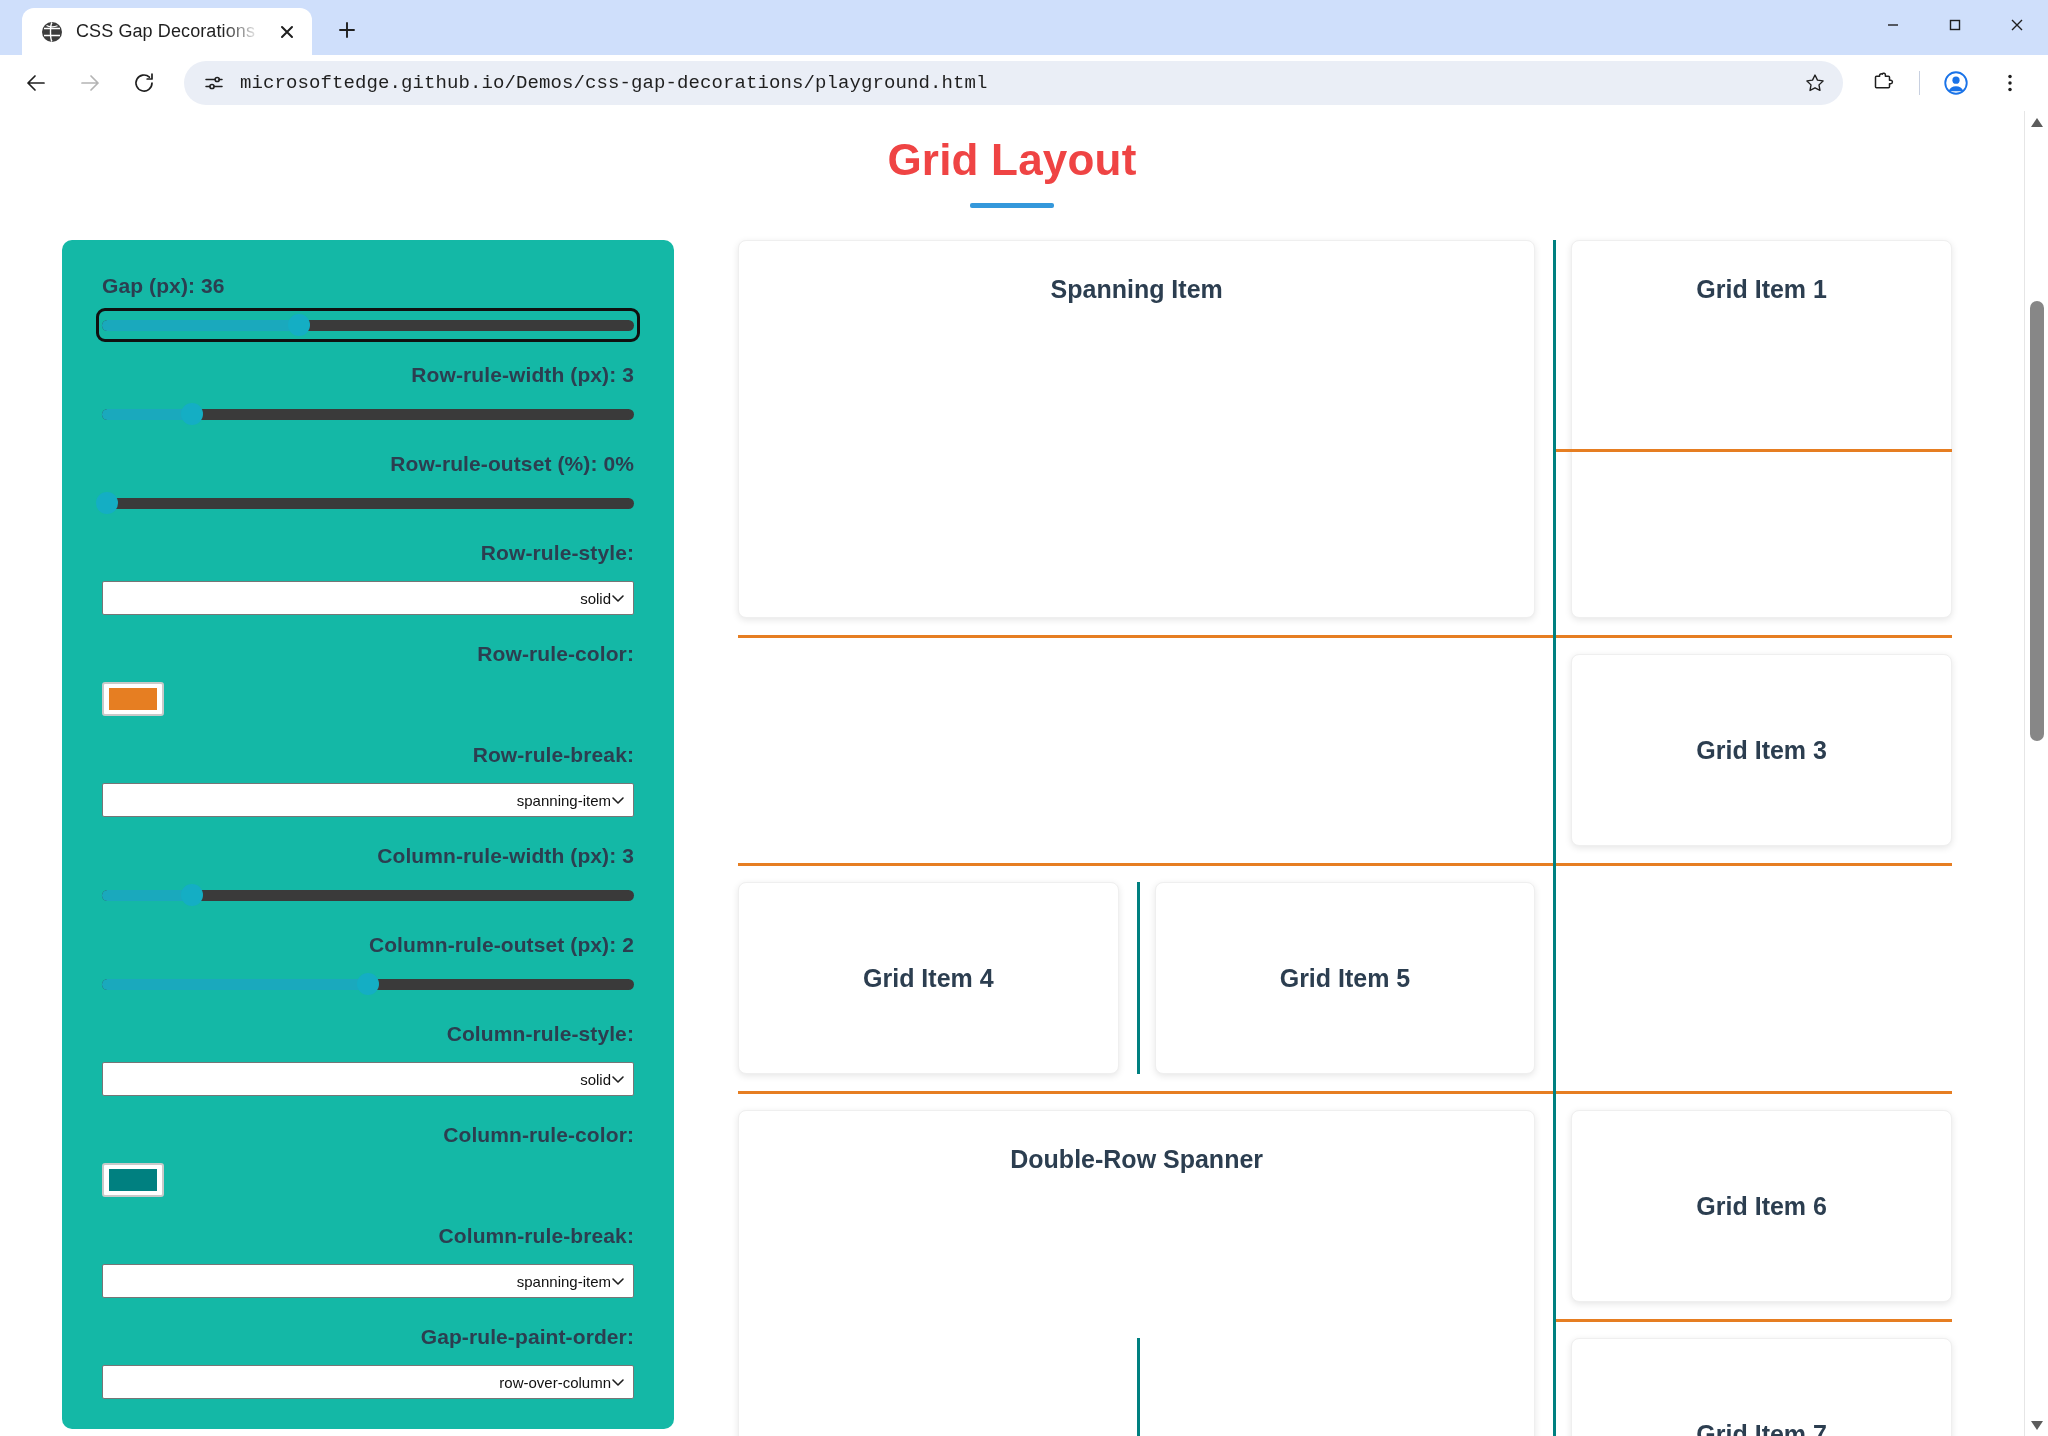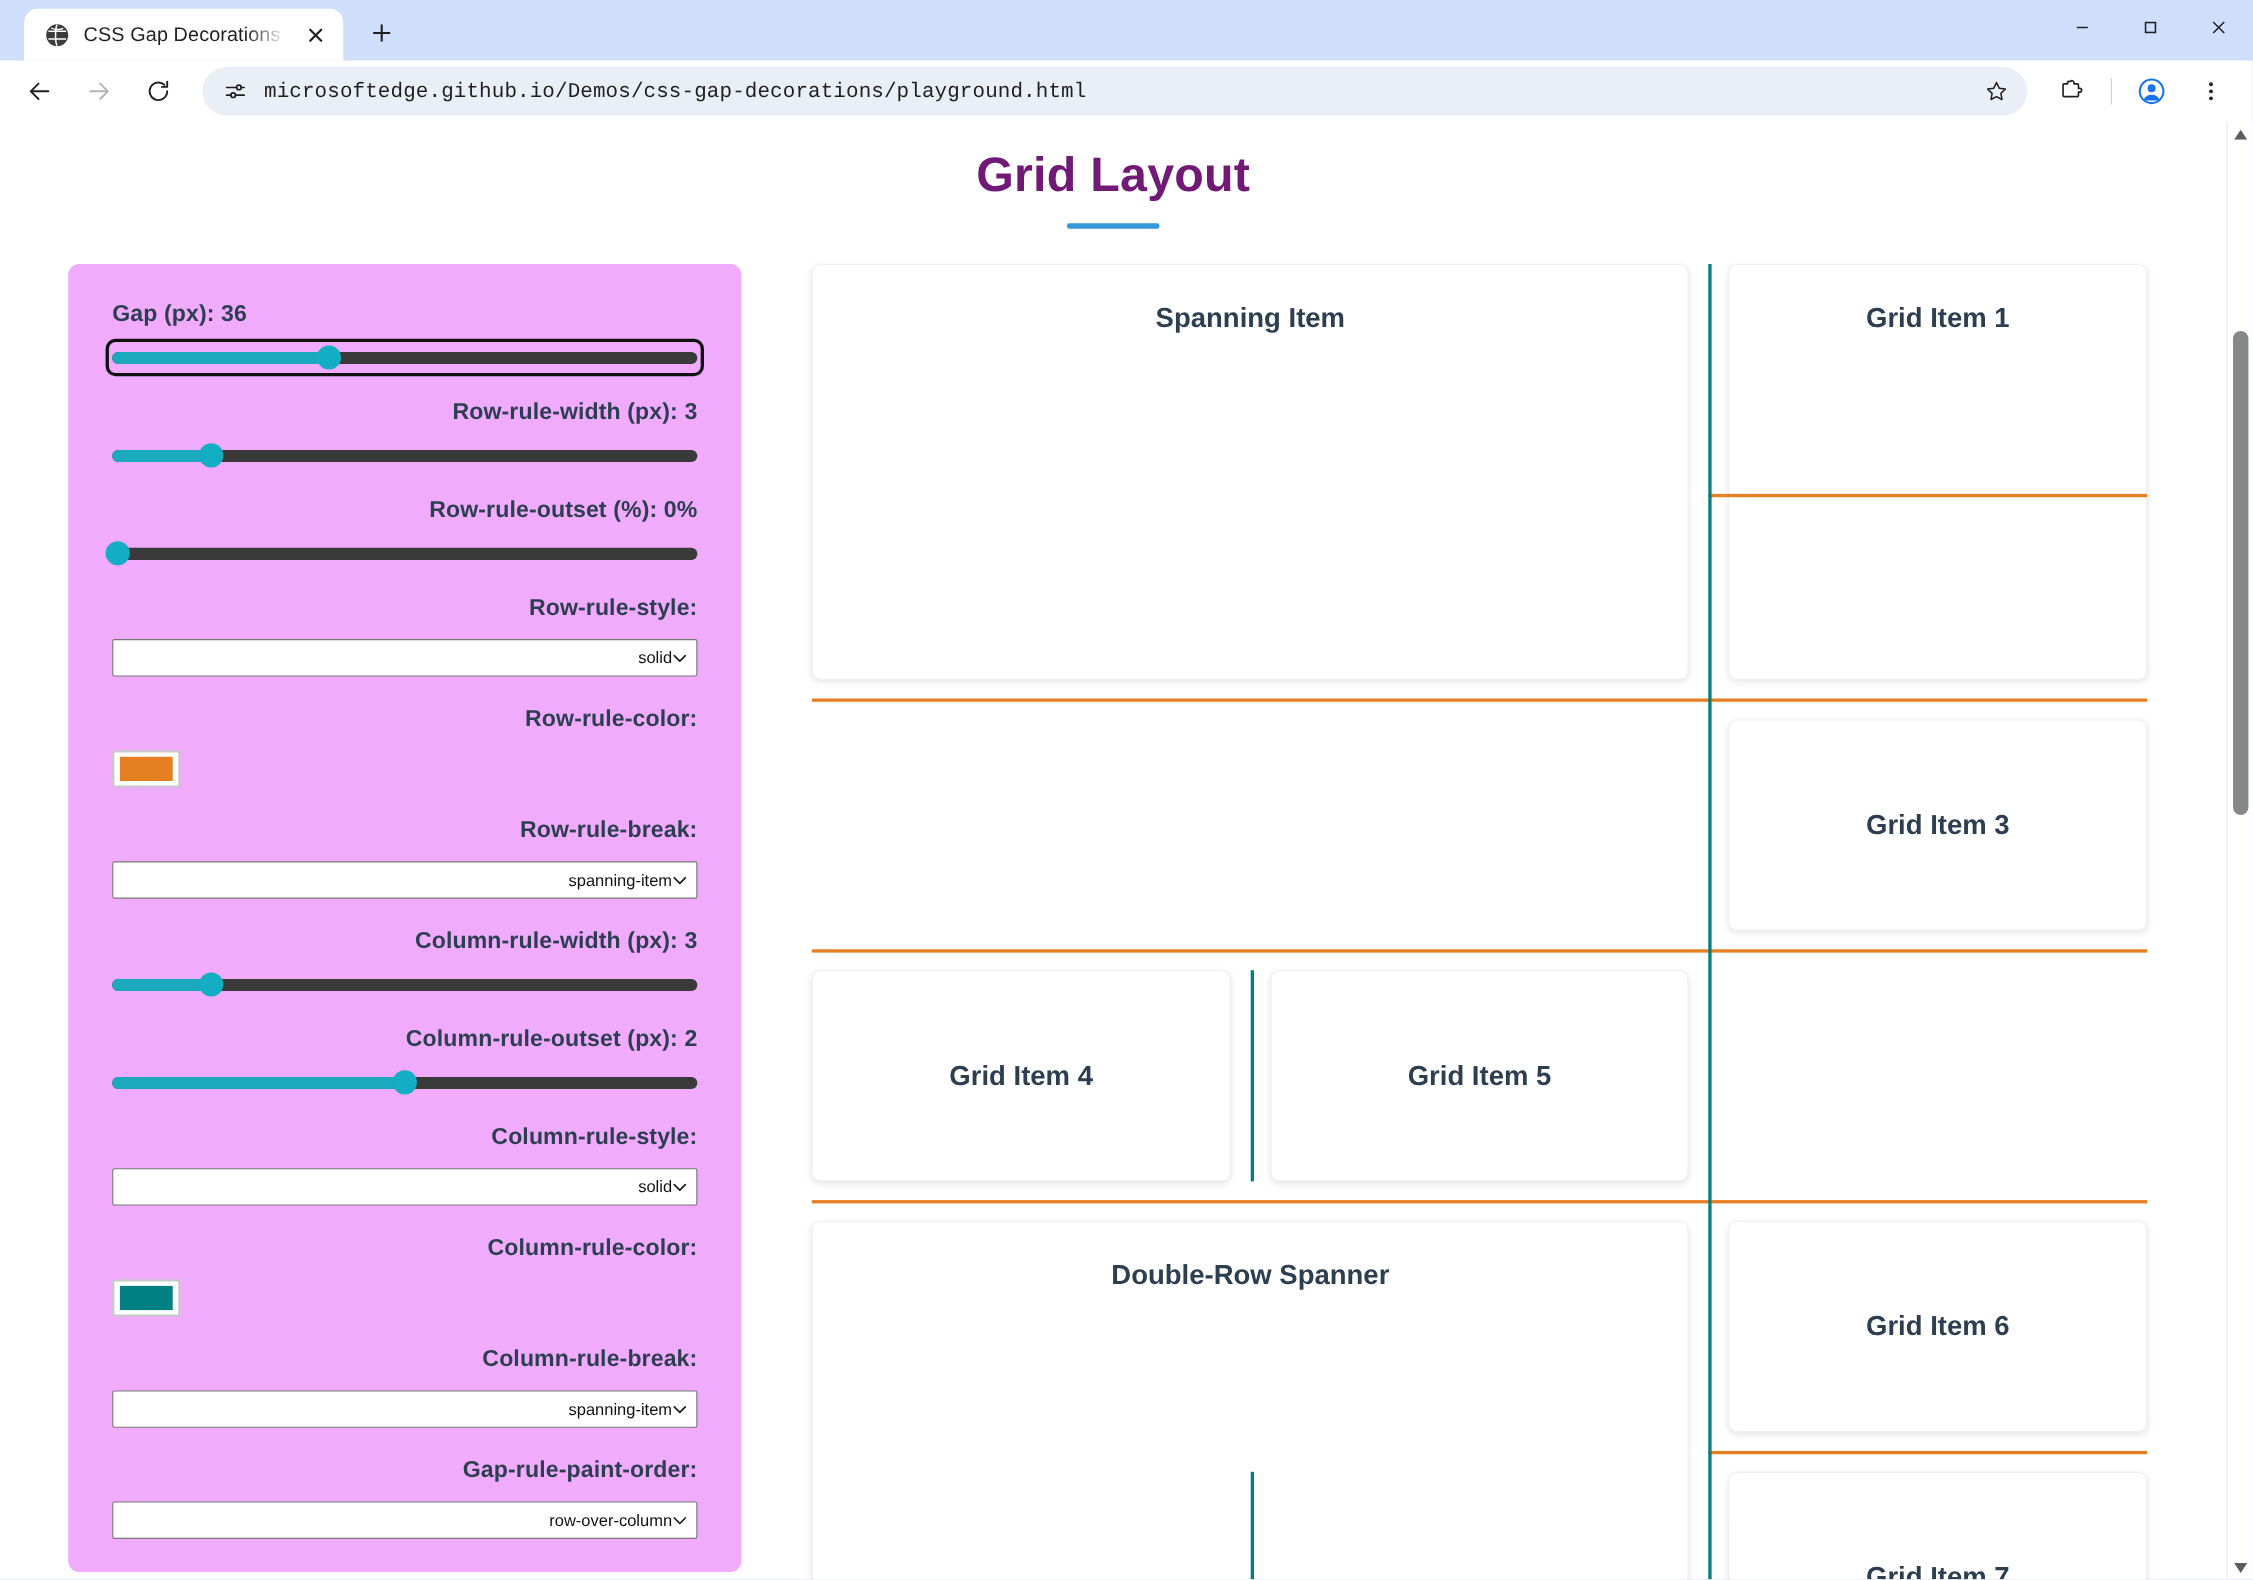--- a/index.html
+++ b/index.html
@@ -56,28 +56,28 @@
   .viewport { flex: 1; background: #ffffff; position: relative; overflow: hidden;
               display: flex; }
   .page-scroll-region { flex: 1; position: relative; background: #ffffff;
                         overflow: hidden; }
   .page { position: absolute; left: 0; top: 0; right: 0;
           background: #ffffff; padding: 0 54px; }
 
   .page-inner { max-width: 1900px; margin: 0 auto; }
 
   .page-title { text-align: center; font-size: 44px; font-weight: bold;
-                color: #701a75; padding-top: 24px; letter-spacing: .2px; }
+                color: #ef4444; padding-top: 24px; letter-spacing: .2px; }
   .title-underline { width: 84px; height: 5px; background: #3498db;
                      margin: 18px auto 0; border-radius: 2px; }
 
   .content { display: flex; gap: 64px; padding-top: 32px; align-items: flex-start; }
 
   
-  .controls { width: 612px; flex: none; background: #f0abfc; border-radius: 10px;
+  .controls { width: 612px; flex: none; background: #14b8a6; border-radius: 10px;
               padding: 34px 40px 30px 40px; }
   .ctl { margin-bottom: 0; }
   .ctl-label { font-size: 21px; font-weight: bold; color: #2c3e50;
                margin-bottom: 16px; letter-spacing: .1px; }
   .ctl + .ctl { margin-top: 27px; text-align: right; }
 
   
   .slider { position: relative; height: 22px; width: 100%;
             display: flex; align-items: center; }
   .slider .track { position: absolute; left: 0; right: 0; height: 11px;

